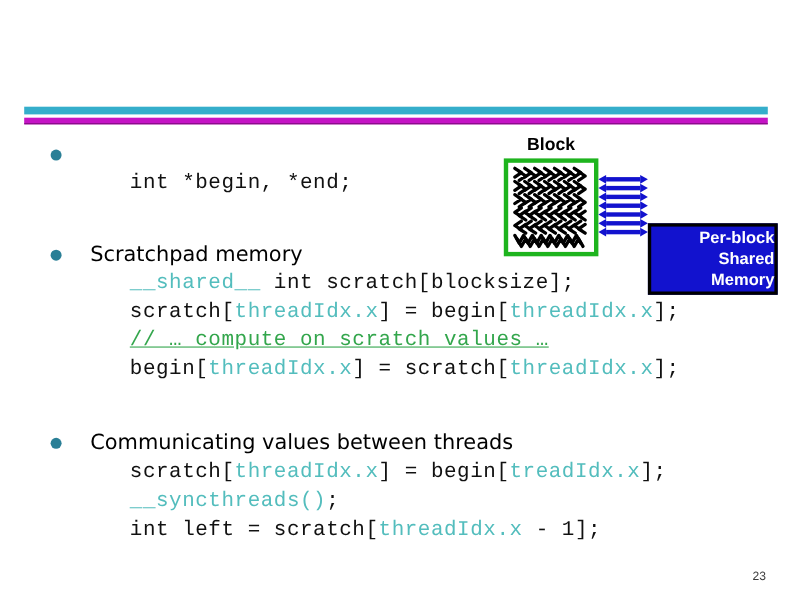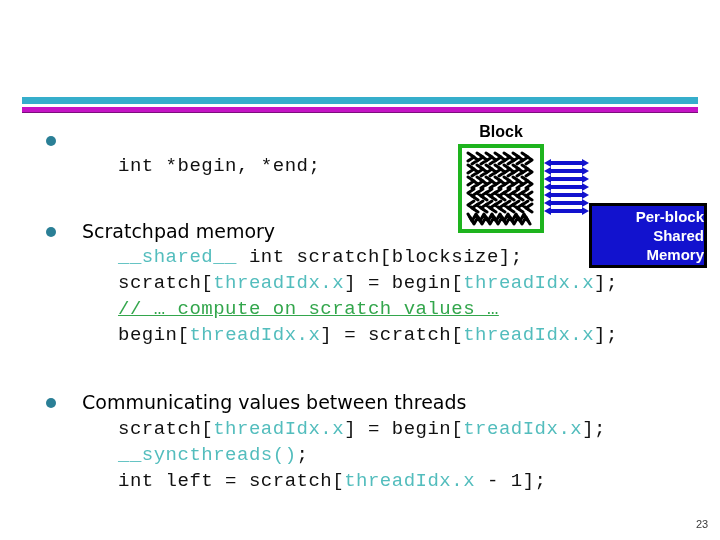--- a/index.html
+++ b/index.html
@@ -55,21 +55,21 @@
   .mem-box{
     position:absolute;left:589px;top:157px;width:118px;height:65px;
     box-sizing:border-box;border:3px solid #000;background:var(--diagram_blue,#1212ce);
     display:flex;flex-direction:column;align-items:flex-end;justify-content:center;margin-top:46px;
   }
   .mem-line{
     font:bold 15px/19px "Liberation Sans",sans-serif;color:#fff;text-align:center;
   }
   .pageno{
     position:absolute;left:684px;top:517px;
-    font:400 11px/14px "Liberation Sans",sans-serif;color:#3a3a3a;margin-left:12px;
+    font:400 11px/14px "Liberation Sans",sans-serif;color:#3a3a3a;
   }
 </style>
 </head>
 <body>
 
 <div class="slide">
 
   <div class="rule rule-cyan"></div>
   <div class="rule rule-magenta"></div>
 

